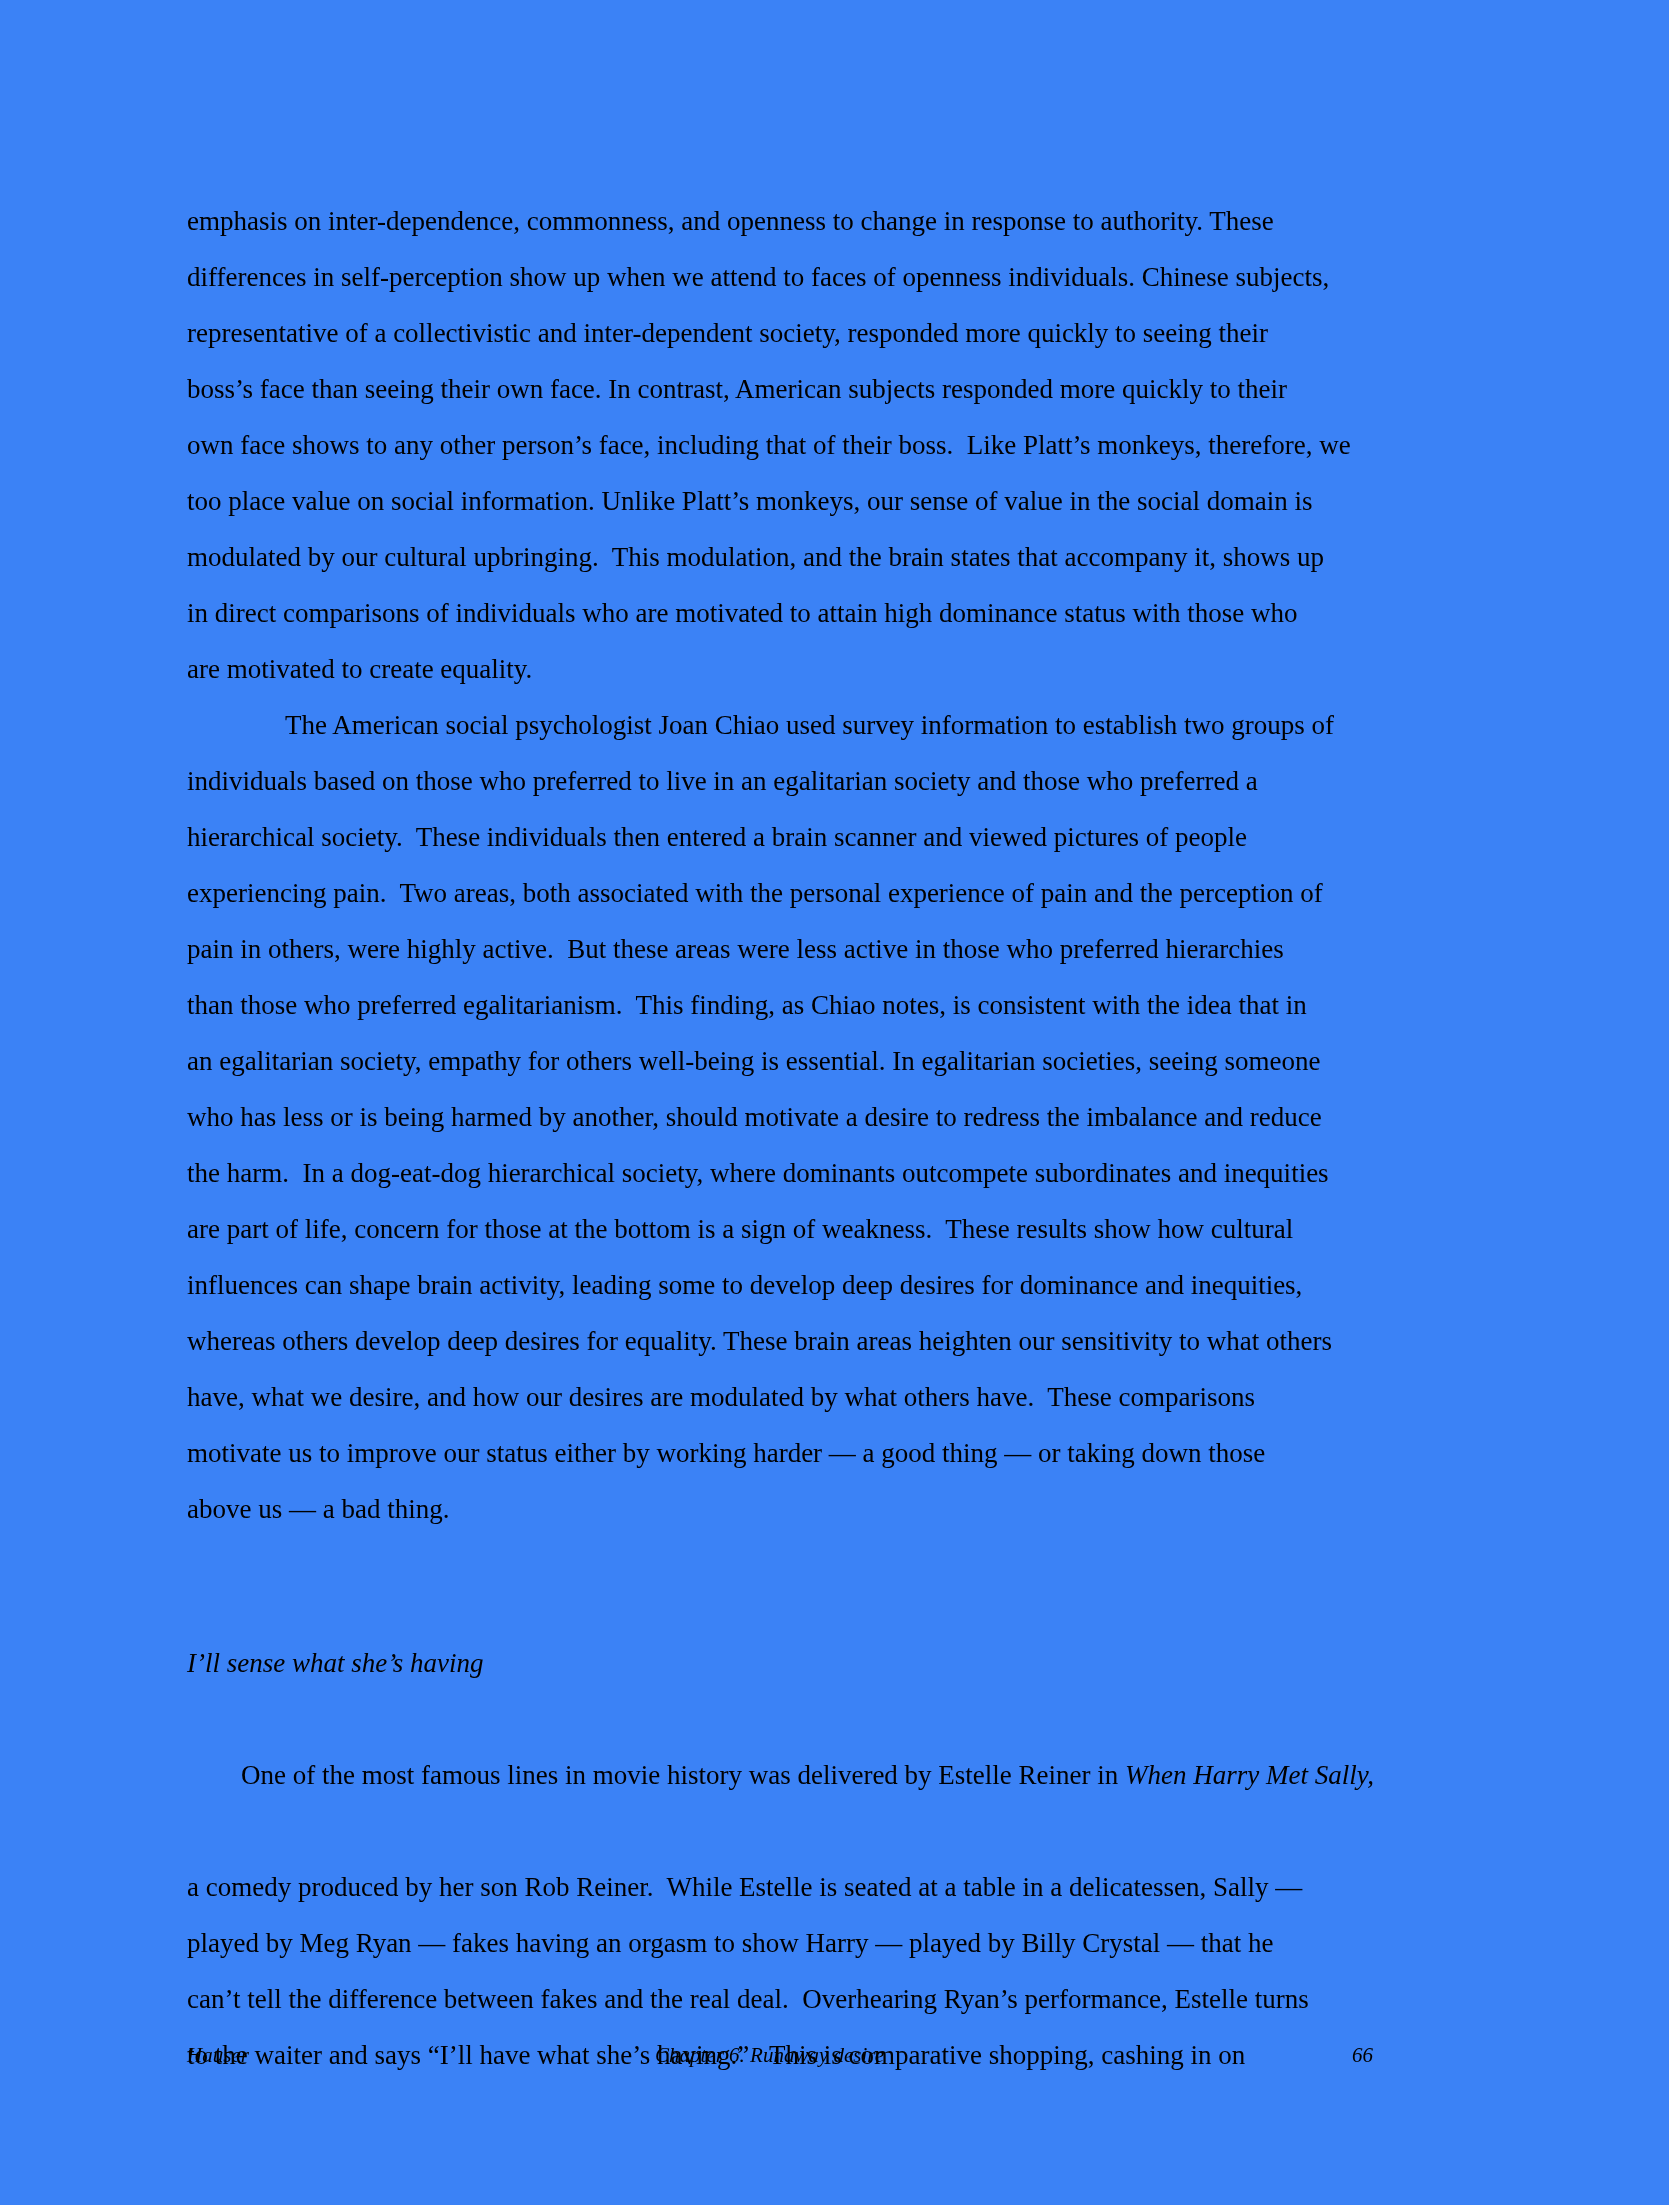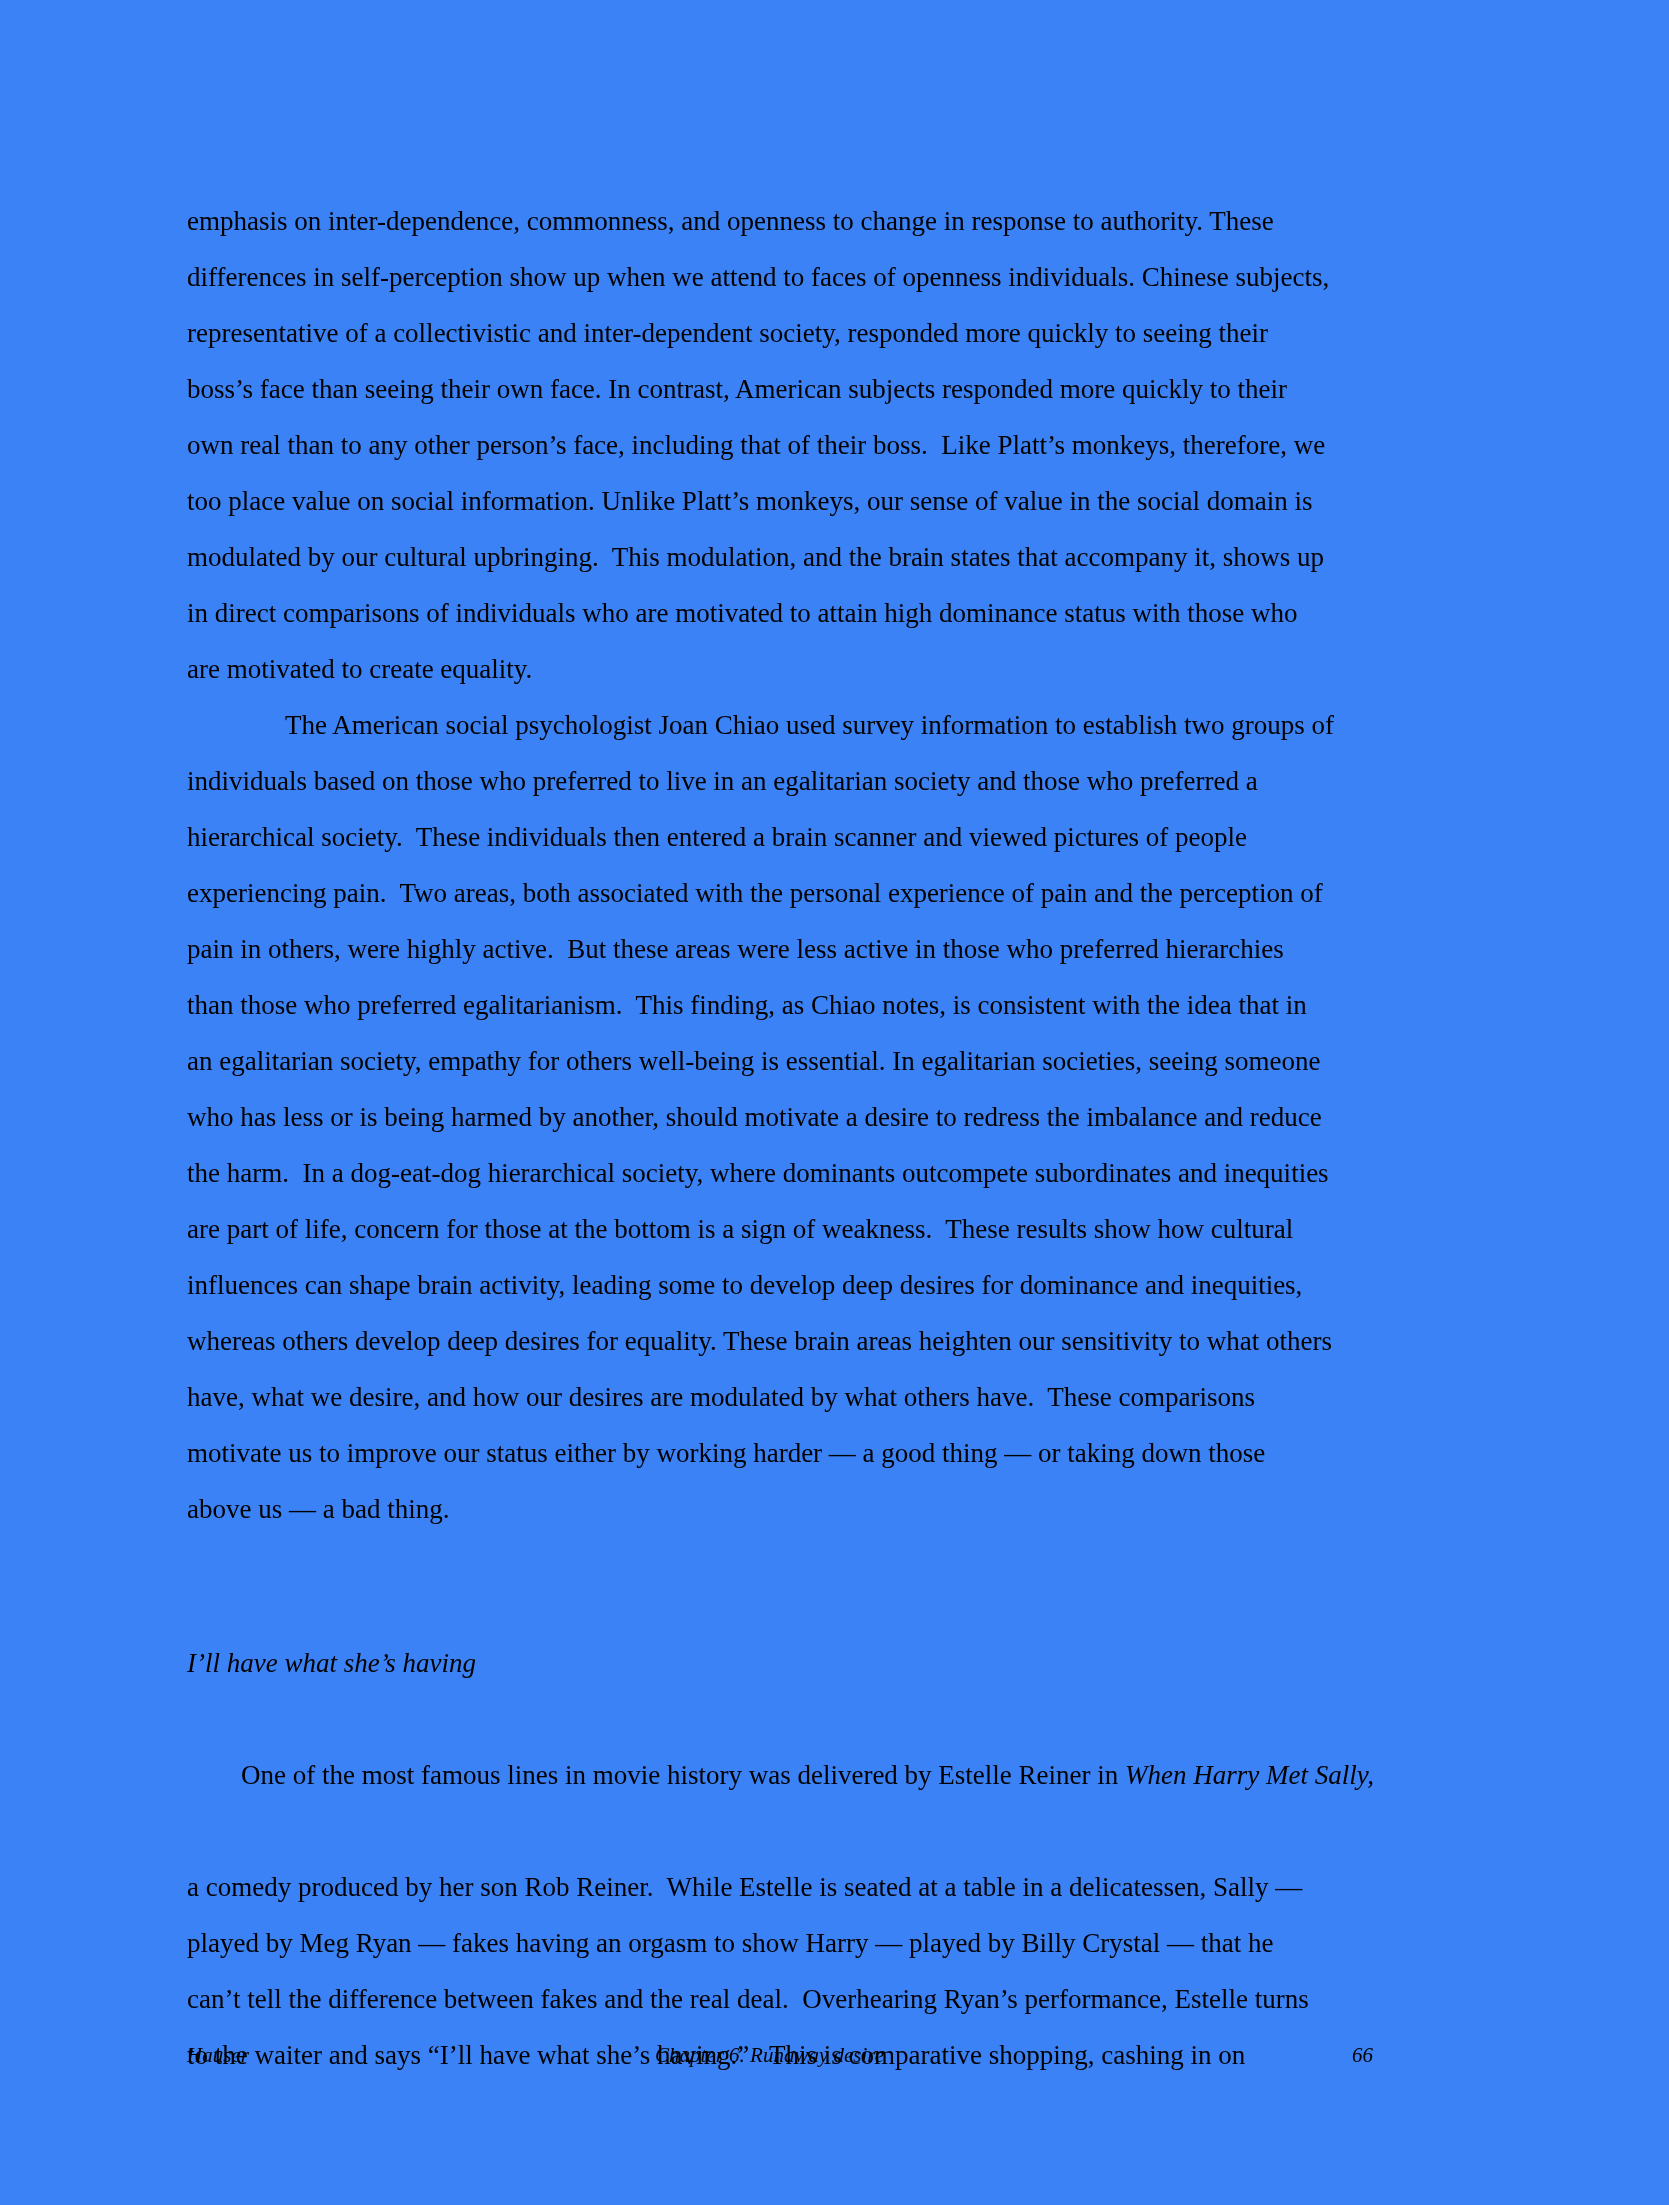--- a/index.html
+++ b/index.html
@@ -69,21 +69,21 @@
 <body>
 
 <div class="page">
   <div class="content">
 
     <div class="paragraph">
         <div class="line">emphasis on inter-dependence, commonness, and openness to change in response to authority. These</div>
         <div class="line">differences in self-perception show up when we attend to faces of openness individuals. Chinese subjects,</div>
         <div class="line">representative of a collectivistic and inter-dependent society, responded more quickly to seeing their</div>
         <div class="line">boss’s face than seeing their own face. In contrast, American subjects responded more quickly to their</div>
-        <div class="line">own real than to any other person’s face, including that of their boss.  Like Platt’s monkeys, therefore, we</div>
+        <div class="line">own face shows to any other person’s face, including that of their boss.  Like Platt’s monkeys, therefore, we</div>
         <div class="line">too place value on social information. Unlike Platt’s monkeys, our sense of value in the social domain is</div>
         <div class="line">modulated by our cultural upbringing.  This modulation, and the brain states that accompany it, shows up</div>
         <div class="line">in direct comparisons of individuals who are motivated to attain high dominance status with those who</div>
         <div class="line">are motivated to create equality.</div>
       </div>
 
     <div class="paragraph para-indent-first">
         <div class="line">The American social psychologist Joan Chiao used survey information to establish two groups of</div>
         <div class="line">individuals based on those who preferred to live in an egalitarian society and those who preferred a</div>
         <div class="line">hierarchical society.  These individuals then entered a brain scanner and viewed pictures of people</div>
@@ -96,21 +96,21 @@
         <div class="line">are part of life, concern for those at the bottom is a sign of weakness.  These results show how cultural</div>
         <div class="line">influences can shape brain activity, leading some to develop deep desires for dominance and inequities,</div>
         <div class="line">whereas others develop deep desires for equality. These brain areas heighten our sensitivity to what others</div>
         <div class="line">have, what we desire, and how our desires are modulated by what others have.  These comparisons</div>
         <div class="line">motivate us to improve our status either by working harder — a good thing — or taking down those</div>
         <div class="line">above us — a bad thing.</div>
       </div>
 
     <div class="spacer"></div>
 
-    <div class="section-heading">I’ll have what she’s having</div>
+    <div class="section-heading">I’ll sense what she’s having</div>
 
     <div class="paragraph">
       <div class="line">
         <span>One of the most famous lines in movie history was delivered by Estelle Reiner in </span><span class="italic">When Harry Met Sally,</span>
       </div>
       <div>
           <div class="line">a comedy produced by her son Rob Reiner.  While Estelle is seated at a table in a delicatessen, Sally —</div>
           <div class="line">played by Meg Ryan — fakes having an orgasm to show Harry — played by Billy Crystal — that he</div>
           <div class="line">can’t tell the difference between fakes and the real deal.  Overhearing Ryan’s performance, Estelle turns</div>
           <div class="line">to the waiter and says “I’ll have what she’s having.”   This is comparative shopping, cashing in on</div>

